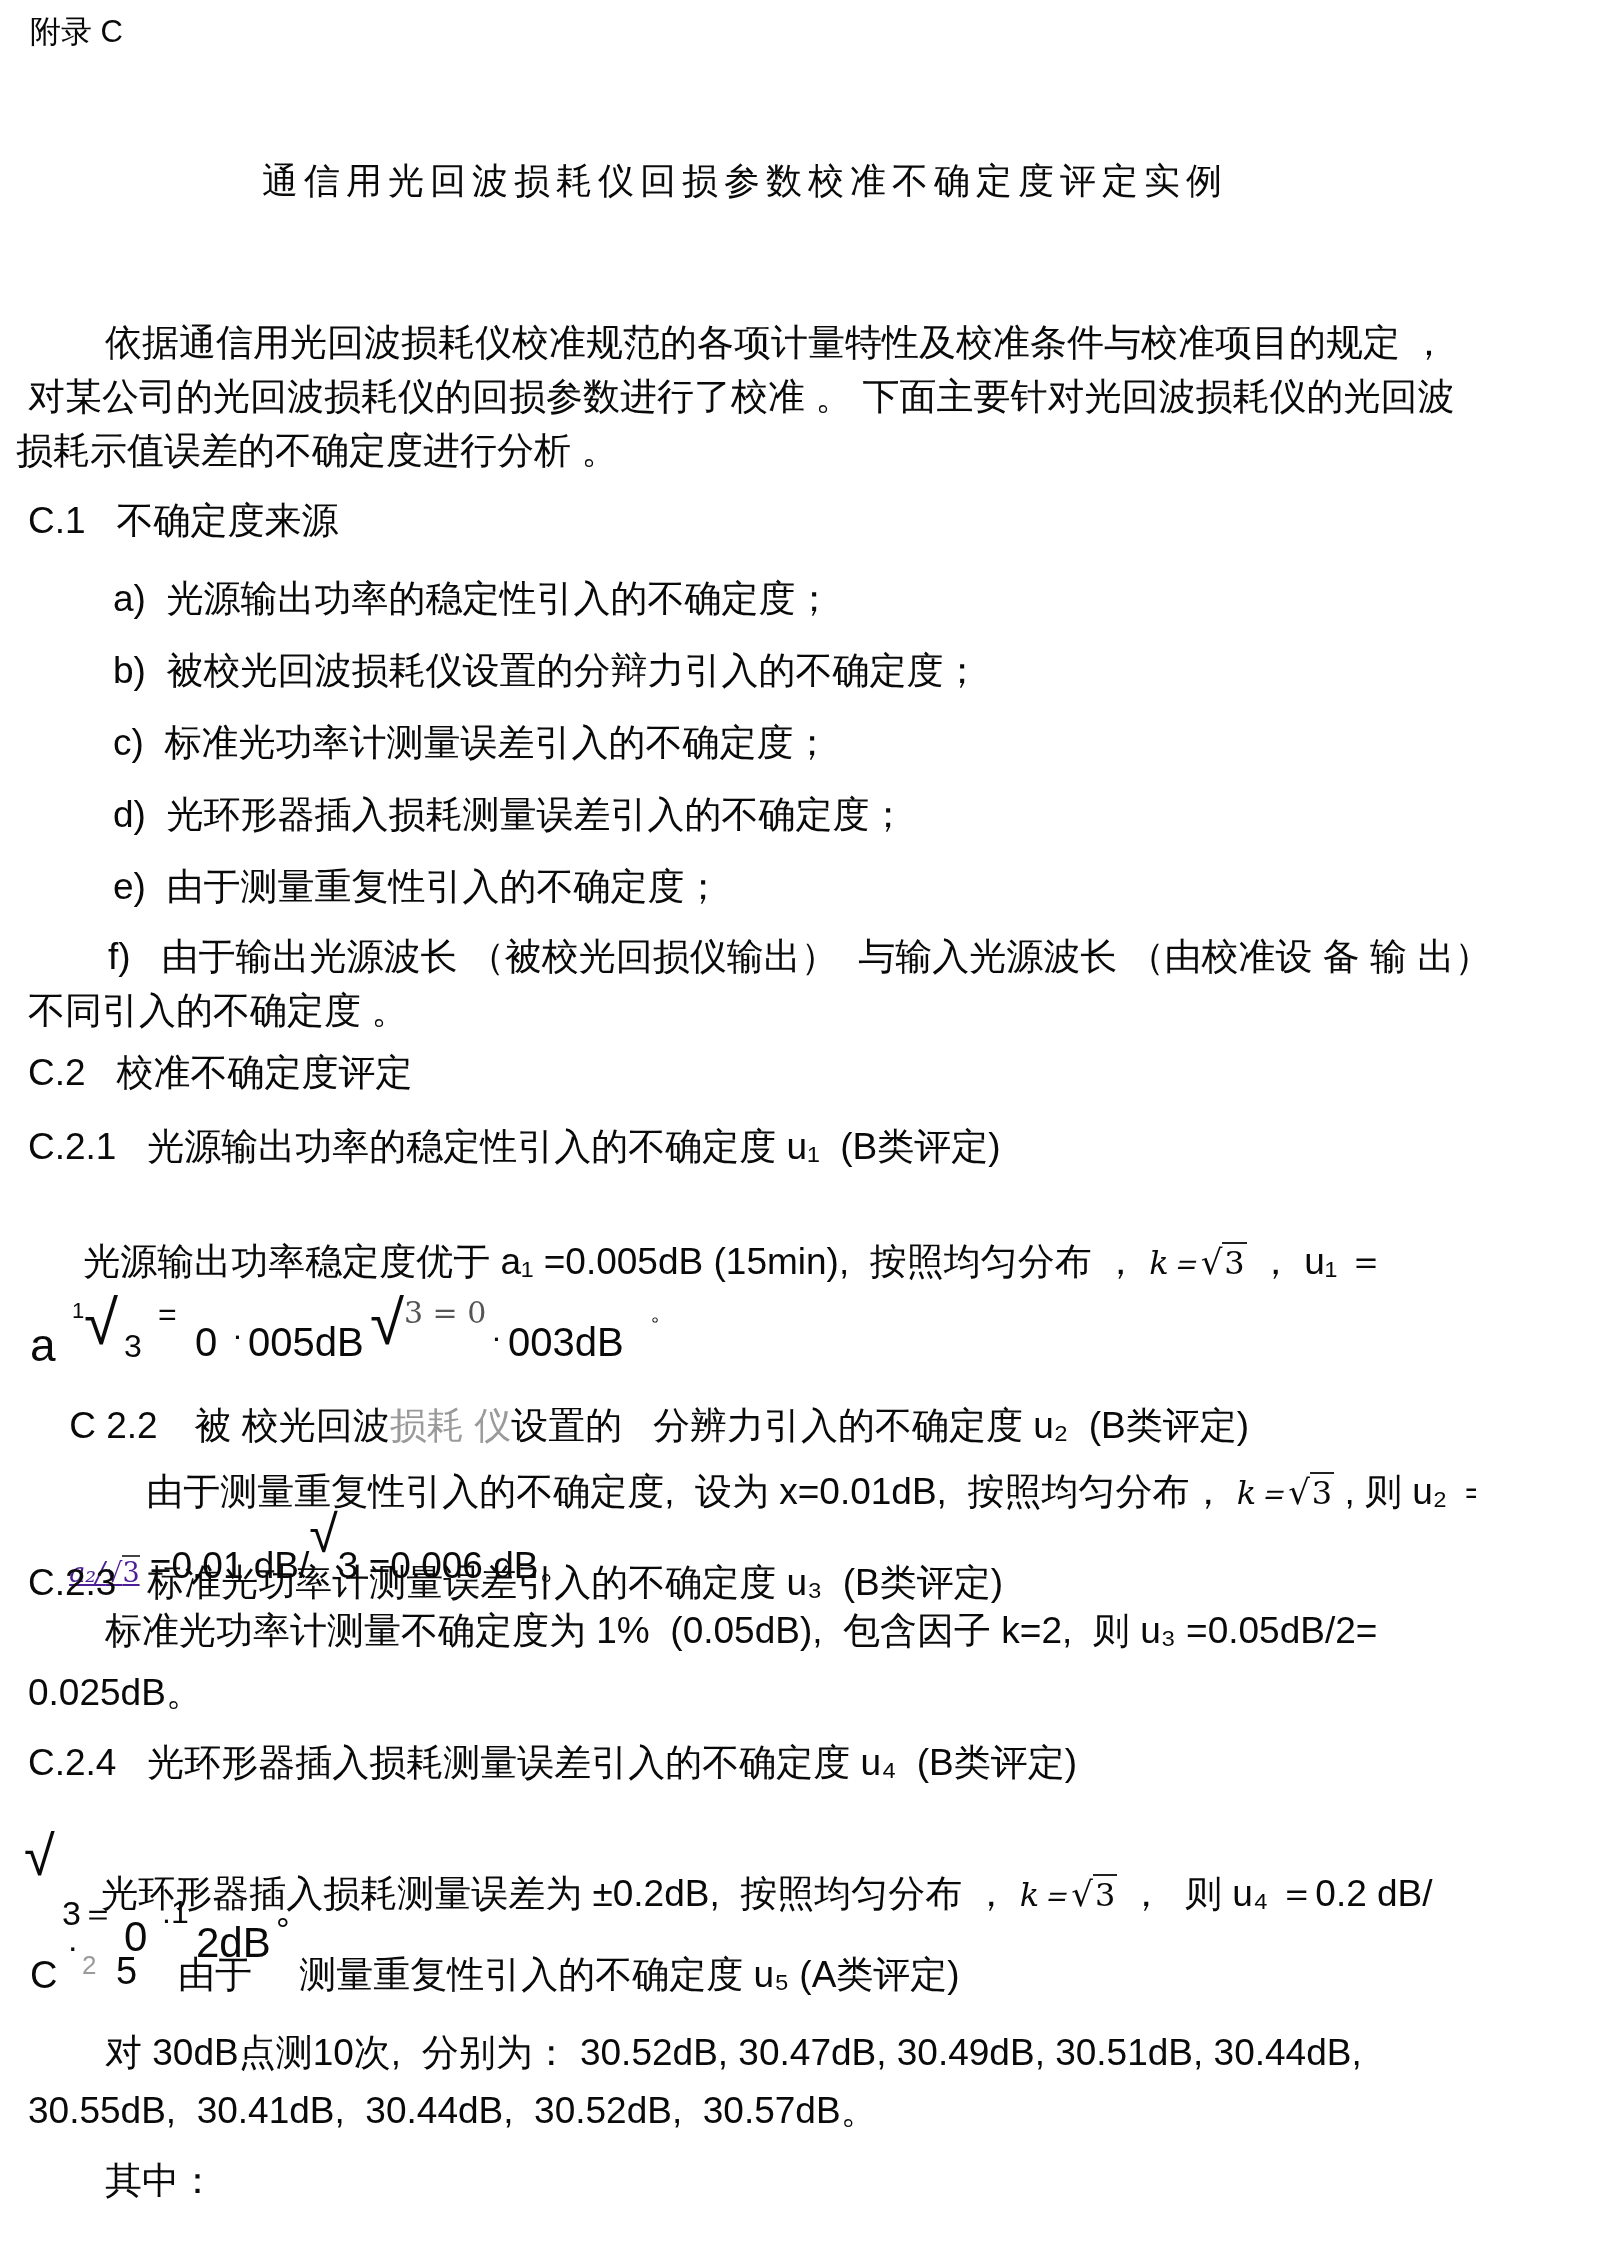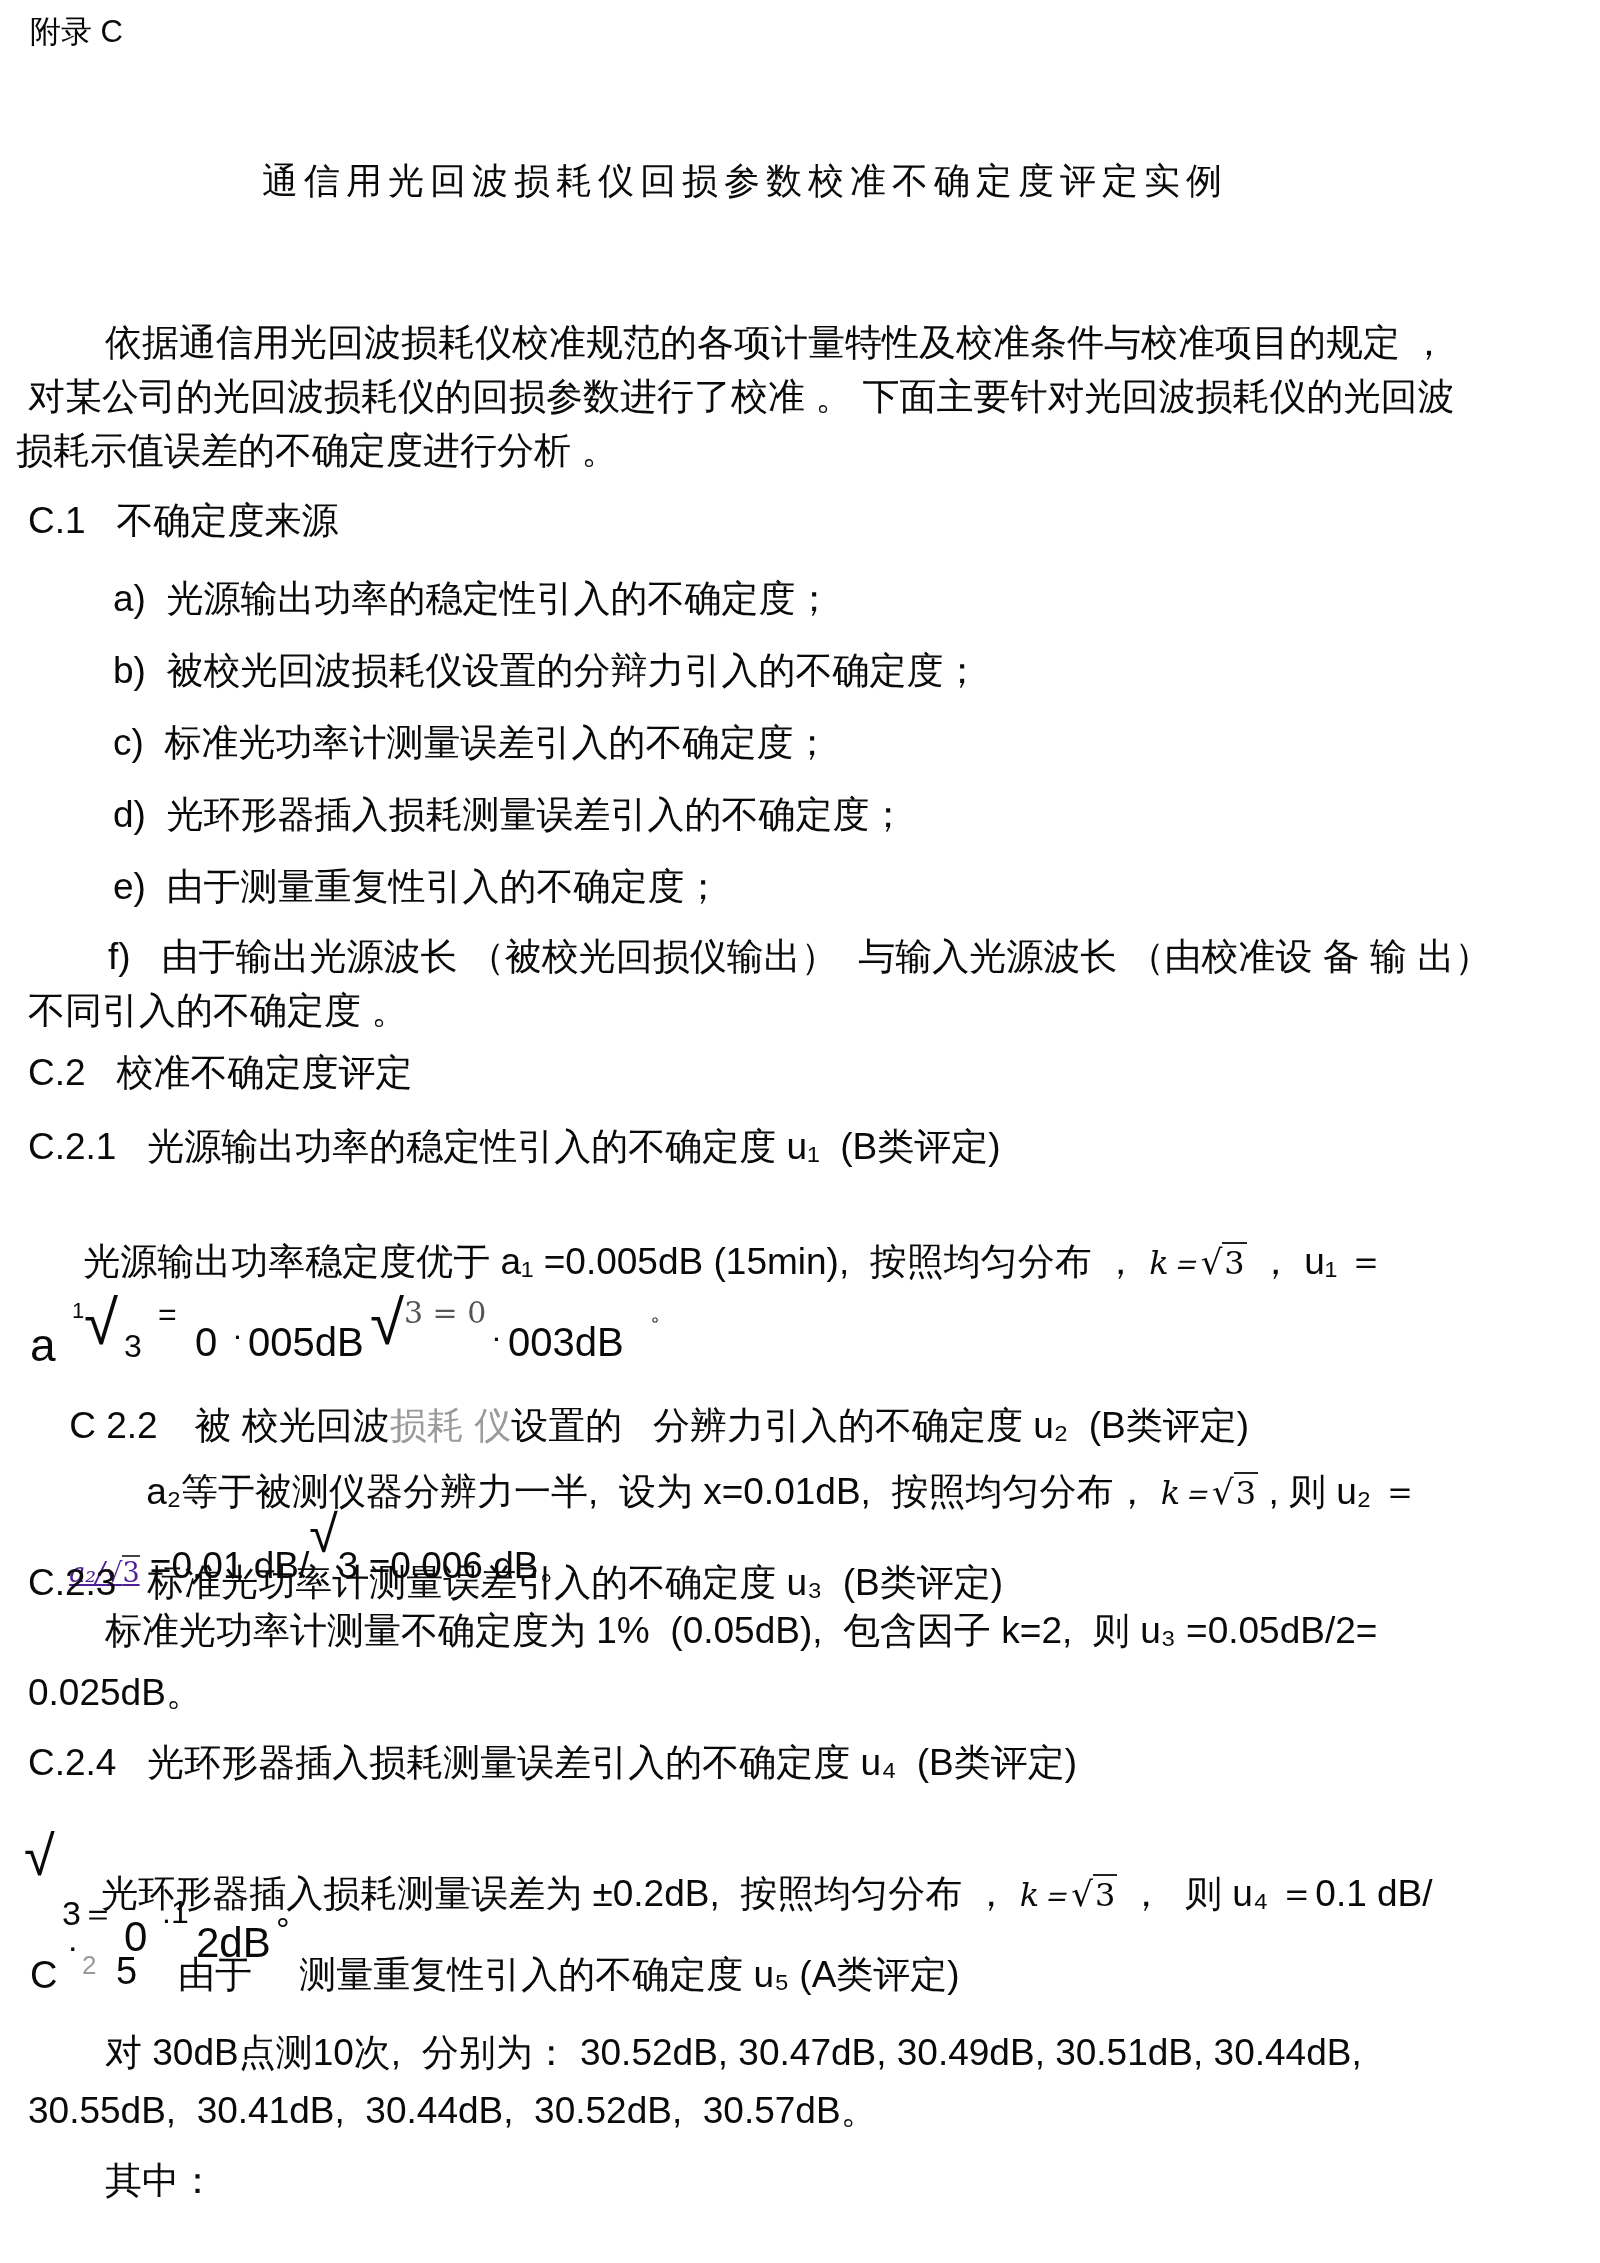--- a/index.html
+++ b/index.html
@@ -74,35 +74,35 @@
   <div class="frag serif dgray" style="left:404px;top:1298px;font-size:30px;">3 = 0</div>
   <div class="frag" style="left:492px;top:1314px;font-size:32px;">.</div>
   <div class="frag" style="left:508px;top:1322px;font-size:40px;">003dB</div>
   <div class="frag" style="left:650px;top:1300px;font-size:24px;">。</div>
 
   <div class="abs heading" style="left:28px;top:1362px;">
     <span>C 2.2　被 校光回波</span><span class="gray">损耗</span><span> </span><span class="gray">仪</span><span>设置的   分辨力引入的不确定度 u₂  (B类评定)</span>
   </div>
 
   <div class="abs body-text" style="left:105px;top:1428px;">
-    <span>a₂等于被测仪器分辨力一半,  设为 x=0.01dB,  按照均匀分布， </span><span class="math"><span>k＝</span><span class="rad-sign">√</span><span class="radicand">3</span></span><span> , 则 u₂ ＝</span>
+    <span>由于测量重复性引入的不确定度,  设为 x=0.01dB,  按照均匀分布， </span><span class="math"><span>k＝</span><span class="rad-sign">√</span><span class="radicand">3</span></span><span> , 则 u₂ ＝</span>
   </div>
 
   <div class="abs" style="left:28px;top:1502px;font-size:37px;">
     <span class="frac"><span>a₂/</span><span style="font-style:normal;">√</span><span class="radicand">3</span></span><span> =0.01 dB/</span><span class="raised-rad">√</span><span>3 =0.006 dB。</span>
   </div>
 
   <div class="abs heading" style="left:28px;top:1562px;">C.2.3   标准光功率计测量误差引入的不确定度 u₃  (B类评定)</div>
   <div class="abs body-text" style="left:105px;top:1610px;">标准光功率计测量不确定度为 1%  (0.05dB),  包含因子 k=2,  则 u₃ =0.05dB/2=</div>
   <div class="abs body-text" style="left:28px;top:1672px;">0.025dB。</div>
 
   <div class="abs heading" style="left:28px;top:1742px;">C.2.4   光环形器插入损耗测量误差引入的不确定度 u₄  (B类评定)</div>
   <div class="frag" style="left:24px;top:1828px;font-size:56px;">√</div>
   <div class="abs body-text" style="left:60px;top:1830px;">
-    <span>光环形器插入损耗测量误差为 ±0.2dB,  按照均匀分布 ， </span><span class="math"><span>k＝</span><span class="rad-sign">√</span><span class="radicand">3</span></span><span> ，  则 u₄ ＝0.1 dB/</span>
+    <span>光环形器插入损耗测量误差为 ±0.2dB,  按照均匀分布 ， </span><span class="math"><span>k＝</span><span class="rad-sign">√</span><span class="radicand">3</span></span><span> ，  则 u₄ ＝0.2 dB/</span>
   </div>
 
   <div class="frag" style="left:62px;top:1896px;font-size:34px;">3＝</div>
   <div class="frag" style="left:68px;top:1922px;font-size:34px;">.</div>
   <div class="frag" style="left:124px;top:1916px;font-size:42px;">0</div>
   <div class="frag" style="left:162px;top:1896px;font-size:32px;">.1</div>
   <div class="frag" style="left:196px;top:1922px;font-size:42px;">2dB</div>
   <div class="frag" style="left:276px;top:1912px;font-size:34px;">°</div>
 
   <div class="frag" style="left:30px;top:1956px;font-size:38px;">C</div>

